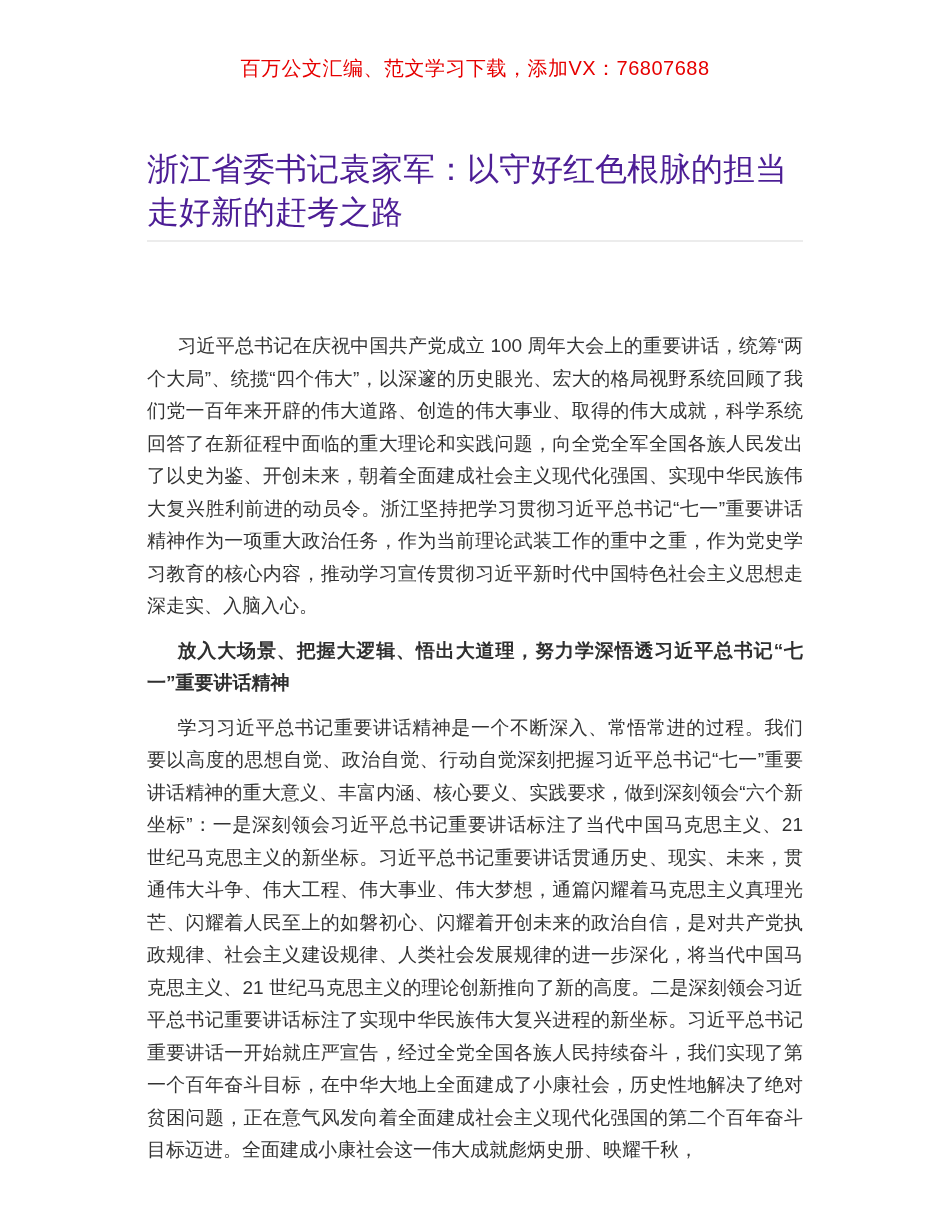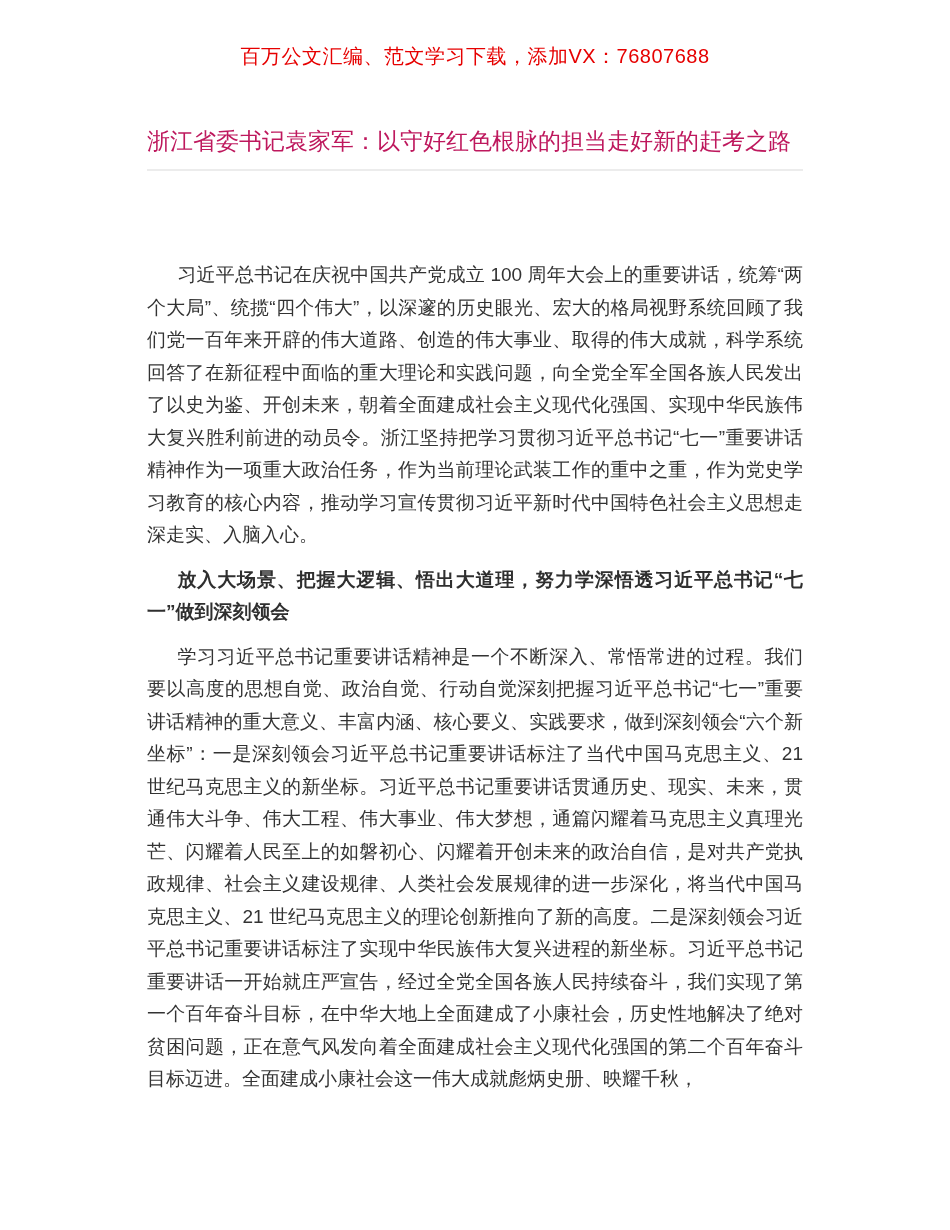--- a/index.html
+++ b/index.html
@@ -7,37 +7,37 @@
     padding: 0;
   }
   body {
     width: 950px;
     min-height: 1230px;
     background: #ffffff;
     font-family: "Liberation Sans", sans-serif;
     -webkit-font-smoothing: antialiased;
   }
   .promo-banner {
-    padding-top: 44px;
+    padding-top: 56px;
     text-align: center;
     font-size: 20px;
     line-height: 24px;
     color: #e60000;
     letter-spacing: 0.5px;
   }
   .content {
     width: 656px;
     margin: 0 auto;
   }
   .article-title {
-    margin: 52px 0 0 0;
-    font-size: 23px;
+    margin: 68px 0 0 0;
+    font-size: 32px;
     line-height: 43px;
     font-weight: 400;
-    color: #be185d;
+    color: #4c1d95;
   }
   .title-divider {
     border: none;
     border-top: 2px solid #ececec;
     margin: 6px 0 0 0;
   }
   .article-body p {
     font-size: 19px;
     line-height: 32.5px;
     color: #333333;
@@ -59,16 +59,16 @@
 
 <div class="promo-banner" style="color: rgb(230, 0, 0);">百万公文汇编、范文学习下载，添加VX：76807688</div>
 
 <div class="content">
   <h1 class="article-title">浙江省委书记袁家军：以守好红色根脉的担当走好新的赶考之路</h1>
 
   <hr class="title-divider">
 
   <div class="article-body">
       <p class="first ">习近平总书记在庆祝中国共产党成立 100 周年大会上的重要讲话，统筹“两个大局”、统揽“四个伟大”，以深邃的历史眼光、宏大的格局视野系统回顾了我们党一百年来开辟的伟大道路、创造的伟大事业、取得的伟大成就，科学系统回答了在新征程中面临的重大理论和实践问题，向全党全军全国各族人民发出了以史为鉴、开创未来，朝着全面建成社会主义现代化强国、实现中华民族伟大复兴胜利前进的动员令。浙江坚持把学习贯彻习近平总书记“七一”重要讲话精神作为一项重大政治任务，作为当前理论武装工作的重中之重，作为党史学习教育的核心内容，推动学习宣传贯彻习近平新时代中国特色社会主义思想走深走实、入脑入心。</p>
-      <p class="bold">放入大场景、把握大逻辑、悟出大道理，努力学深悟透习近平总书记“七一”做到深刻领会</p>
+      <p class="bold">放入大场景、把握大逻辑、悟出大道理，努力学深悟透习近平总书记“七一”重要讲话精神</p>
       <p class="">学习习近平总书记重要讲话精神是一个不断深入、常悟常进的过程。我们要以高度的思想自觉、政治自觉、行动自觉深刻把握习近平总书记“七一”重要讲话精神的重大意义、丰富内涵、核心要义、实践要求，做到深刻领会“六个新坐标”：一是深刻领会习近平总书记重要讲话标注了当代中国马克思主义、21 世纪马克思主义的新坐标。习近平总书记重要讲话贯通历史、现实、未来，贯通伟大斗争、伟大工程、伟大事业、伟大梦想，通篇闪耀着马克思主义真理光芒、闪耀着人民至上的如磐初心、闪耀着开创未来的政治自信，是对共产党执政规律、社会主义建设规律、人类社会发展规律的进一步深化，将当代中国马克思主义、21 世纪马克思主义的理论创新推向了新的高度。二是深刻领会习近平总书记重要讲话标注了实现中华民族伟大复兴进程的新坐标。习近平总书记重要讲话一开始就庄严宣告，经过全党全国各族人民持续奋斗，我们实现了第一个百年奋斗目标，在中华大地上全面建成了小康社会，历史性地解决了绝对贫困问题，正在意气风发向着全面建成社会主义现代化强国的第二个百年奋斗目标迈进。全面建成小康社会这一伟大成就彪炳史册、映耀千秋，</p>
     </div>
 </div>
 
 </body></html>

